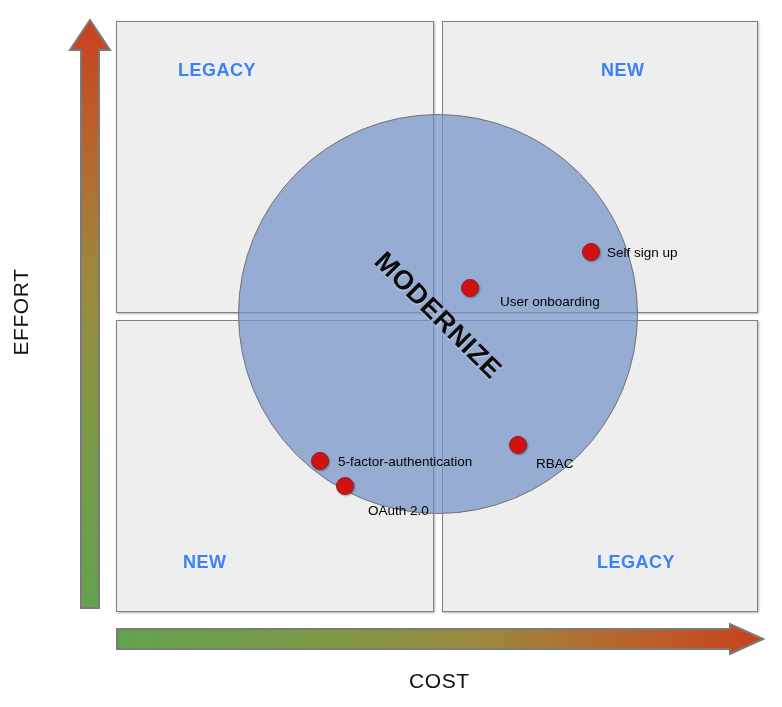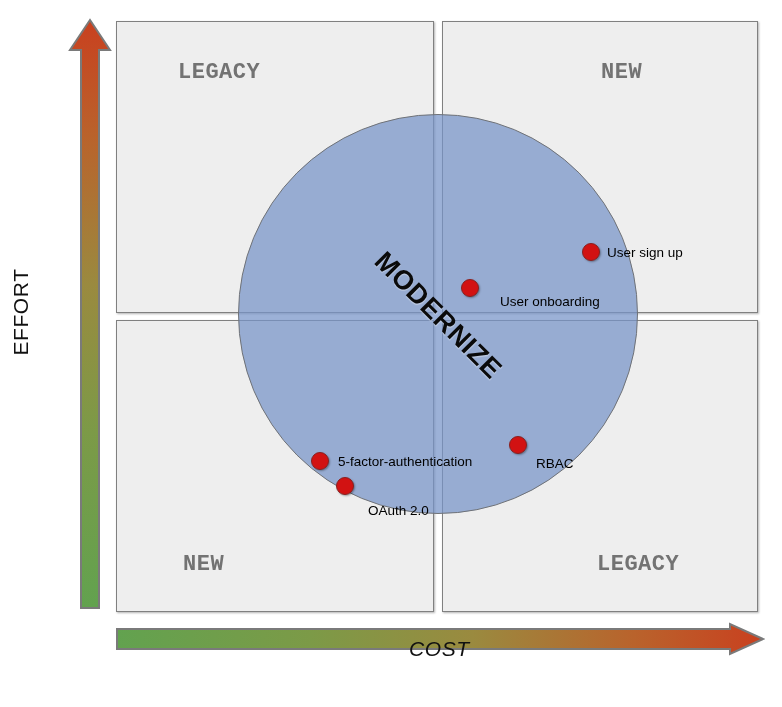--- a/index.html
+++ b/index.html
@@ -26,25 +26,25 @@
   .quadrant {
     position: absolute;
     background: #eeeeee;
     border: 1px solid #808080;
     box-sizing: border-box;
     box-shadow: 1px 1px 2px rgba(0,0,0,0.30);
   }
   .quad-label {
     position: absolute;
     font-weight: bold;
-    font-size: 22px;
-    color: #737373;
+    font-size: 18px;
+    color: #3b82f6;
     letter-spacing: 0.5px;
     white-space: nowrap;
-    font-family: Liberation Mono, monospace;
+    font-family: Liberation Sans, sans-serif;
   }
 
   #quad-tl { left: 116px; top: 21px;  width: 318px; height: 292px; }
   #quad-tr { left: 442px; top: 21px;  width: 316px; height: 292px; }
   #quad-bl { left: 116px; top: 320px; width: 318px; height: 292px; }
   #quad-br { left: 442px; top: 320px; width: 316px; height: 292px; }
 
   
   #label-tl { left: 178px; top: 60px;  }
   #label-tr { left: 601px; top: 60px;  }
@@ -126,22 +126,21 @@
   #effort-title {
     left: -29px;
     top: 300px;
     width: 100px;
     text-align: center;
     transform: rotate(-90deg);
     transform-origin: 50% 50%;
   }
   #cost-title {
     left: 409px;
-    top: 637px;
-    font-style: italic;
+    top: 669px;
   }
 </style>
 </head>
 <body>
 
 <div id="matrix-root">
 
   <div class="quadrant" id="quad-tl"></div>
   <div class="quadrant" id="quad-tr"></div>
   <div class="quadrant" id="quad-bl"></div>
@@ -149,21 +148,21 @@
 
   <div class="quad-label" id="label-tl">LEGACY</div>
   <div class="quad-label" id="label-tr">NEW</div>
   <div class="quad-label" id="label-bl">NEW</div>
   <div class="quad-label" id="label-br">LEGACY</div>
 
   <div id="modernize-circle"></div>
   <div id="modernize-text">MODERNIZE</div>
 
   <div class="point" style="left:582px; top:243px;"></div>
-  <div class="point-label" style="left:607px; top:245px;">User sign up</div>
+  <div class="point-label" style="left:607px; top:245px;">Self sign up</div>
 
   <div class="point" style="left:461px; top:279px;"></div>
   <div class="point-label" style="left:492px; top:294px;margin-left:8px;">User onboarding</div>
 
   <div class="point" style="left:509px; top:436px;"></div>
   <div class="point-label" style="left:536px; top:456px;">RBAC</div>
 
   <div class="point" style="left:311px; top:452px;"></div>
   <div class="point-label" style="left:338px; top:454px;">5-factor-authentication</div>
 

